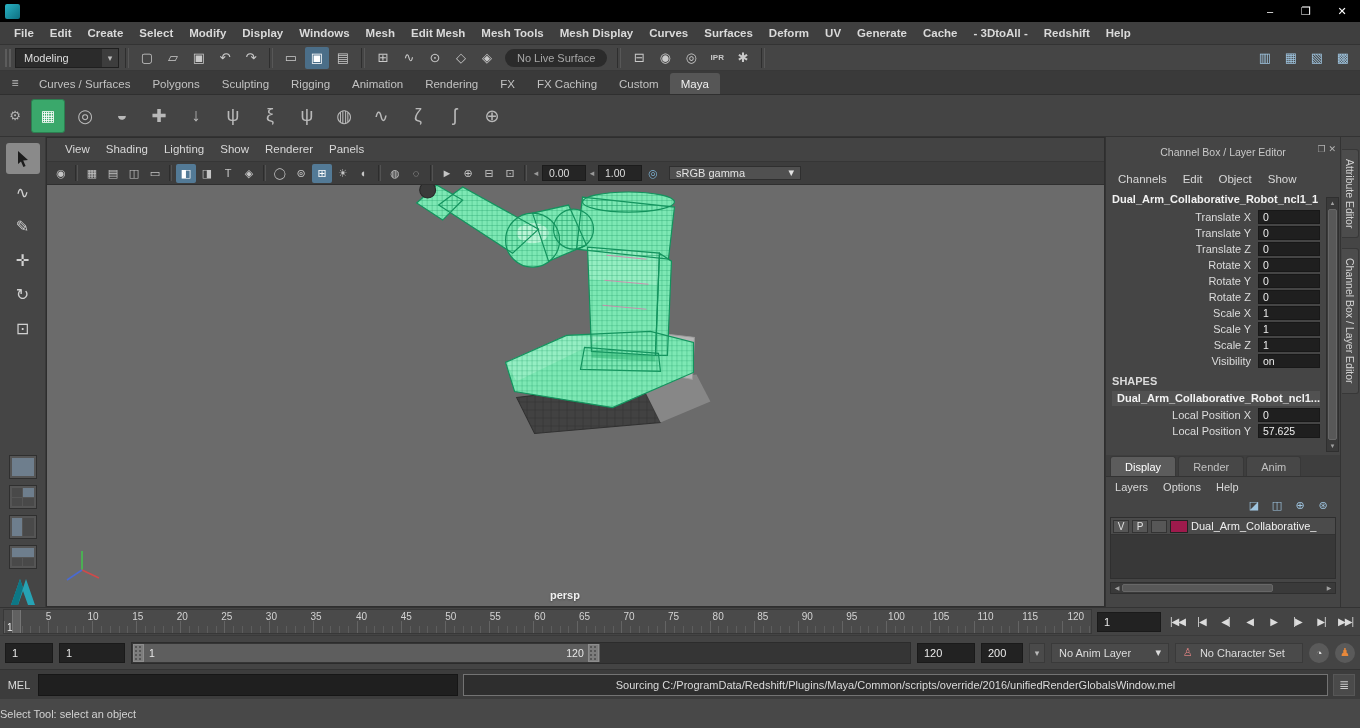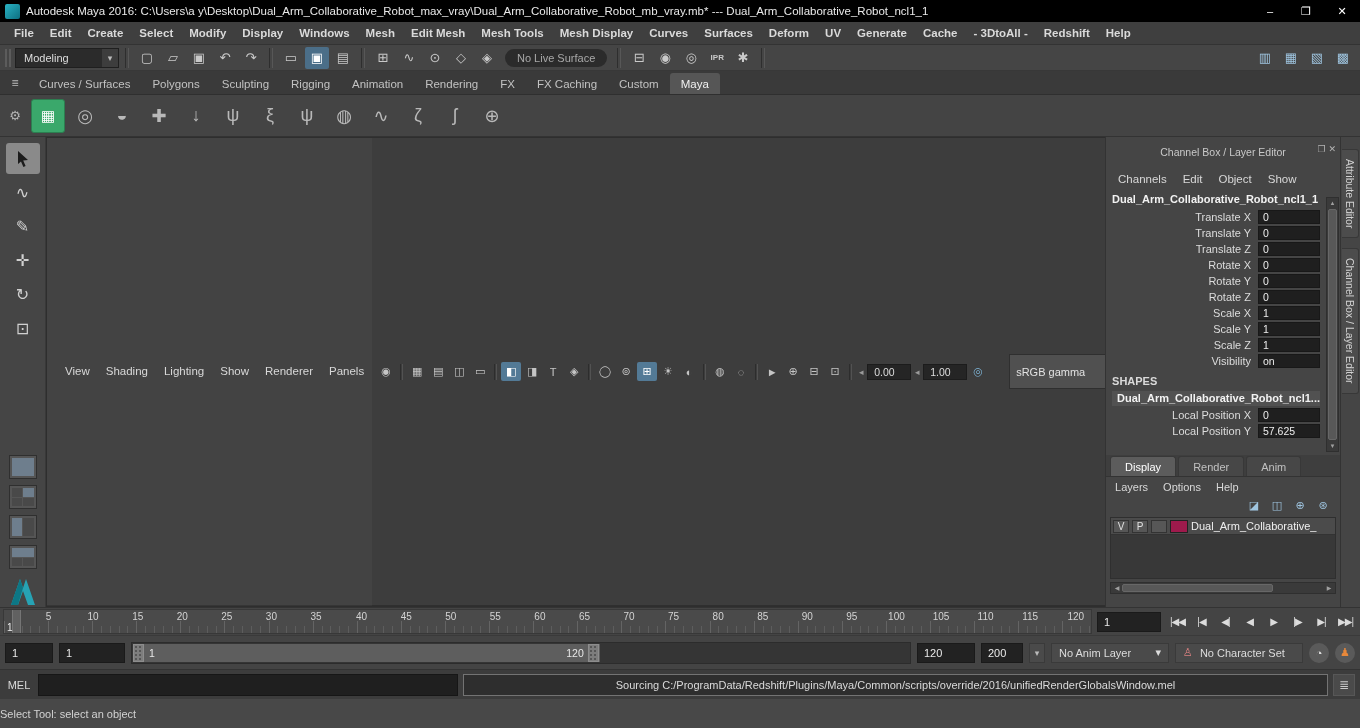--- a/index.html
+++ b/index.html
@@ -65,36 +65,36 @@
   .tb-spacer { flex:1; }
   .lo { width:28px; height:24px; border:1px solid #2f2f2f; background:#555; display:grid;
     gap:1px; padding:2px; margin-bottom:3px; }
   .lo div { background:#6e7e8d; }
   .lo div.dim { background:#494949; }
   .lo.four { grid-template-columns:1fr 1fr; grid-template-rows:1fr 1fr; }
   .lo.two  { grid-template-columns:1fr 1fr; }
   .lo.three{ grid-template-columns:1fr 1fr; grid-template-rows:1fr 1fr; }
   .maya-logo { width:32px; height:30px; margin-top:2px; }
   
-  .viewport { flex:1; display:flex; flex-direction:row; border:1px solid #2e2e2e; min-width:0; }
+  .viewport { flex:1; display:flex; flex-direction:column; border:1px solid #2e2e2e; min-width:0; }
   .vp-menubar { flex:0 0 23px; background:#434343; border-bottom:1px solid #363636;
     display:flex; align-items:center; padding-left:10px; }
   .vp-menu { padding:0 8px; color:#d8d8d8; font-size:11.5px; line-height:23px; }
   .vp-toolbar { flex:0 0 23px; background:#3d3d3d; border-bottom:1px solid #2f2f2f;
     display:flex; align-items:center; padding:0 4px; gap:1px; }
   .vp-icon { width:20px; height:19px; display:flex; align-items:center; justify-content:center;
     color:#c5c5c5; font-size:11px; border-radius:2px; flex:0 0 auto; }
   .vp-icon.active { background:#537a96; color:#fff; }
   .vp-icon.blue { color:#7fb6d9; }
   .vp-sep { width:3px; height:16px; border-left:1px solid #2d2d2d; border-right:1px solid #525252; margin:0 3px; }
   .vp-reset { color:#9a9a9a; font-size:9px; width:10px; text-align:center; }
   .vp-field { width:44px; height:16px; background:#252525; border:1px solid #1c1c1c; color:#ddd;
     font-size:10.5px; display:flex; align-items:center; padding-left:6px; }
-  .vp-dd { height:35px; background:#505050; border:1px solid #2f2f2f; display:flex; align-items:center;
-    justify-content:space-between; padding:0 6px; gap:8px; color:#e2e2e2; width:132px; margin-left:20px; }
+  .vp-dd { height:14px; background:#505050; border:1px solid #2f2f2f; display:flex; align-items:flex-end;
+    justify-content:space-between; padding:0 6px; gap:8px; color:#e2e2e2; width:132px; margin-left:5px; }
   .vp-tail { flex:1; }
   .view3d { flex:1; position:relative; background:#6b6b6b; overflow:hidden; }
   .robot-svg { position:absolute; inset:0; width:100%; height:100%; }
   .cam-label { position:absolute; bottom:5px; left:49%; transform:translateX(-50%);
     color:#f0f0f0; font-weight:bold; font-size:11px; text-shadow:0 1px 2px rgba(0,0,0,.35); }
   .axis-gizmo { position:absolute; left:12px; bottom:14px; }
   
   .channelpanel { flex:0 0 234px; background:#454545; border-left:1px solid #333; position:relative;
     display:flex; flex-direction:column; padding-top:6px; }
   .cp-titlebar { flex:0 0 18px; display:flex; align-items:center; justify-content:center;
@@ -195,21 +195,20 @@
   .helpline { flex:0 0 30px; background:#484848; display:flex; align-items:center;
     padding-left:0; color:#d2d2d2; }
 </style>
 </head>
 <body>
 
 <div class="win">
 
   <div class="titlebar">
     <span class="app-icon"></span>
-    <span class="title-text">Autodesk Maya 2016: C:\Users\a y\Desktop\Dual_Arm_Collaborative_Robot_max_vray\Dual_Arm_Collaborative_Robot_mb_vray.mb*   ---   Dual_Arm_Collaborative_Robot_ncl1_1</span>
     <div class="win-btns">
       <span class="win-btn">–</span>
       <span class="win-btn">❐</span>
       <span class="win-btn">✕</span>
     </div>
   </div>
 
   <div class="menubar">
     <span class="menu-item">File</span>
     <span class="menu-item">Edit</span>

